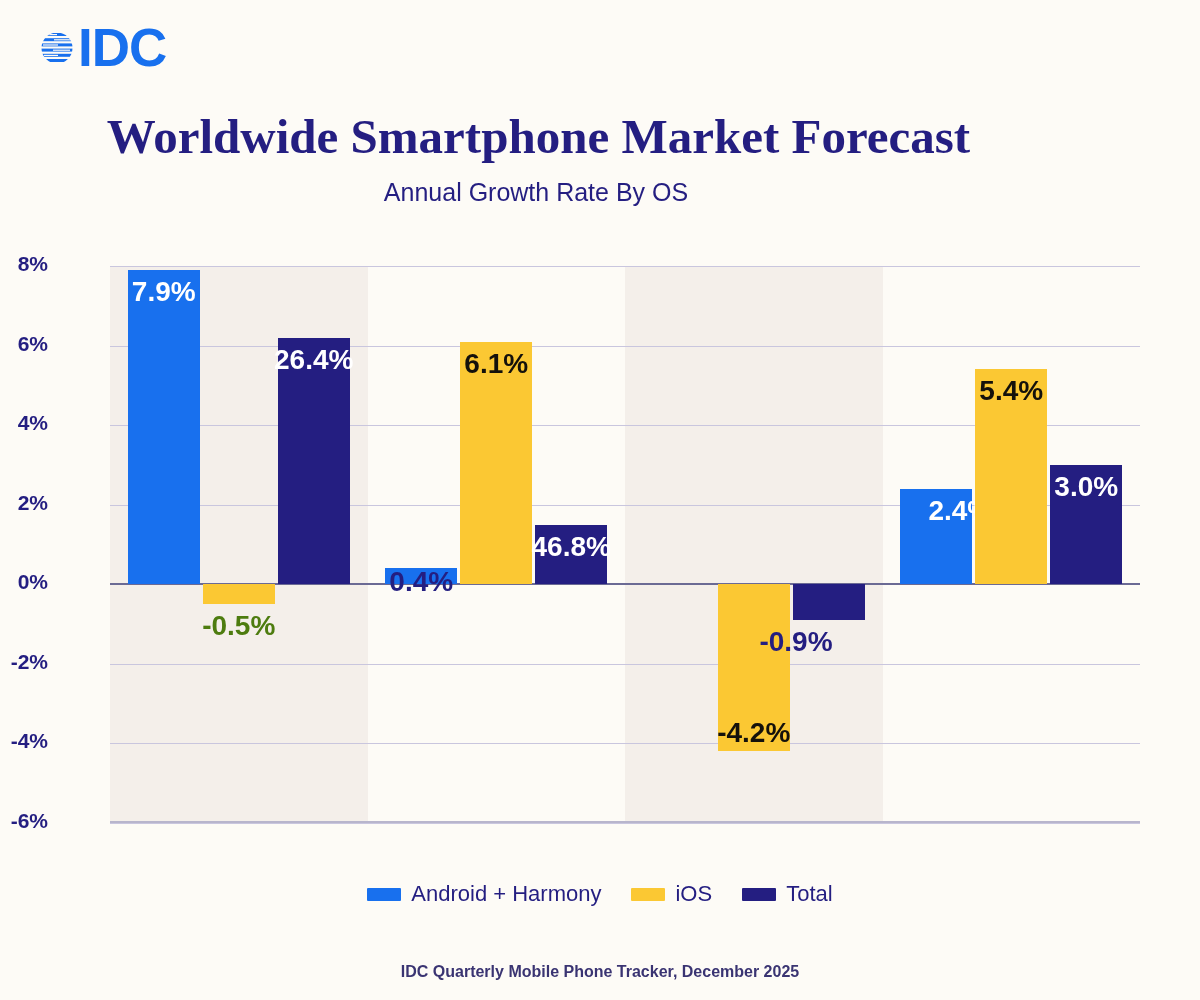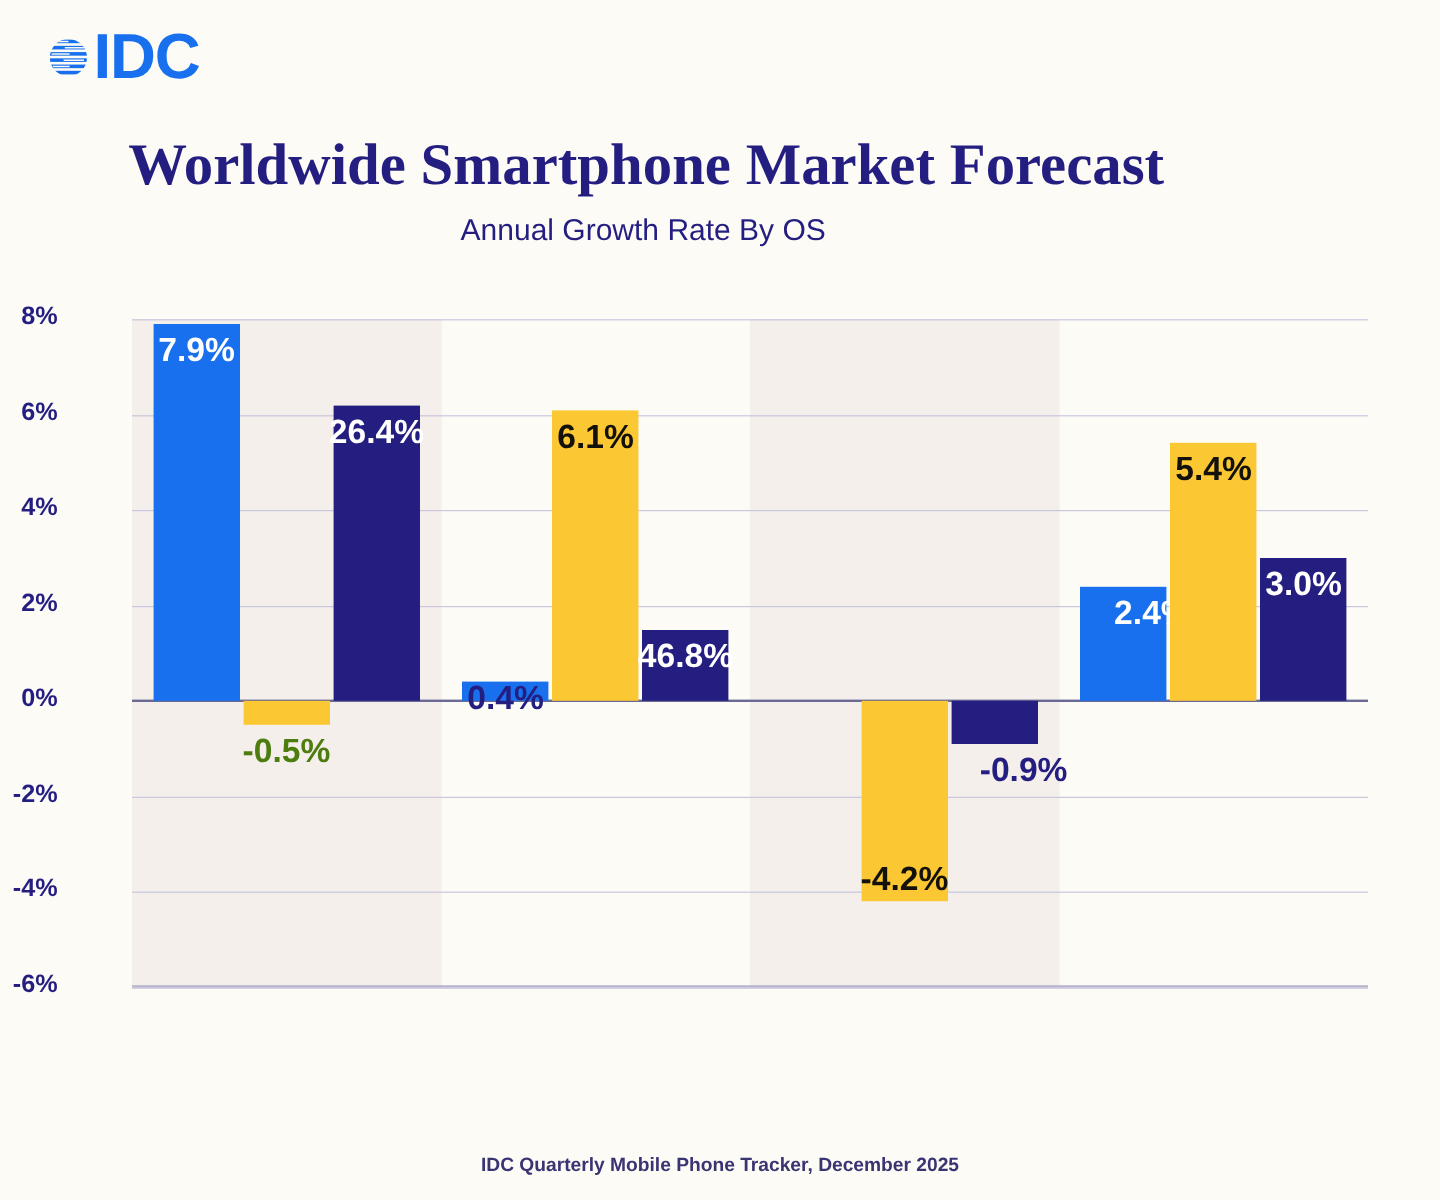--- a/index.html
+++ b/index.html
@@ -133,20 +133,34 @@
       <div class="bar-label" style="width: 112px; left: 330.25px; top: 81.5929px; color: rgb(20, 17, 11);">6.1%</div>
       <div class="bar" style="left: 607.75px; top: 318.286px; width: 72px; height: 167.1px; background: rgb(251, 200, 51);"></div>
       <div class="bar-label" style="width: 112px; left: 587.75px; top: 451.386px; color: rgb(20, 17, 11);">-4.2%</div>
       <div class="bar" style="left: 865.25px; top: 103.443px; width: 72px; height: 214.843px; background: rgb(251, 200, 51);"></div>
       <div class="bar-label" style="width: 112px; left: 845.25px; top: 109.443px; color: rgb(20, 17, 11);">5.4%</div>
       <div class="bar" style="left: 167.75px; top: 71.6143px; width: 72px; height: 246.671px; background: rgb(36, 30, 129);"></div>
       <div class="bar-label" style="width: 112px; left: 147.75px; top: 77.6143px; color: rgb(255, 255, 255);">26.4%</div>
       <div class="bar" style="left: 425.25px; top: 258.607px; width: 72px; height: 59.6786px; background: rgb(36, 30, 129);"></div>
       <div class="bar-label" style="width: 112px; left: 405.25px; top: 264.607px; color: rgb(255, 255, 255);">46.8%</div>
       <div class="bar" style="left: 682.75px; top: 318.286px; width: 72px; height: 35.8071px; background: rgb(36, 30, 129);"></div>
-      <div class="bar-label" style="width: 112px; left: 687px; top: 360.093px; color: rgb(36, 30, 129);">-0.9%</div>
+      <div class="bar-label" style="width: 112px; left: 630px; top: 360.093px; color: rgb(36, 30, 129);">-0.9%</div>
       <div class="bar" style="left: 940.25px; top: 198.929px; width: 72px; height: 119.357px; background: rgb(36, 30, 129);"></div>
       <div class="bar-label" style="width: 112px; left: 920.25px; top: 204.929px; color: rgb(255, 255, 255);">3.0%</div>
     </div>
 
+  <div class="legend" id="legend">
+      <div class="legend-item">
+        <span class="legend-swatch" style="background: rgb(24, 112, 238);"></span>
+        <span class="legend-label">Android + Harmony</span>
+      </div>
+      <div class="legend-item">
+        <span class="legend-swatch" style="background: rgb(251, 200, 51);"></span>
+        <span class="legend-label">iOS</span>
+      </div>
+      <div class="legend-item">
+        <span class="legend-swatch" style="background: rgb(36, 30, 129);"></span>
+        <span class="legend-label">Total</span>
+      </div>
+    </div>
 
   <div class="footer">IDC Quarterly Mobile Phone Tracker, December 2025</div>
 </div>
 
 </body></html>

